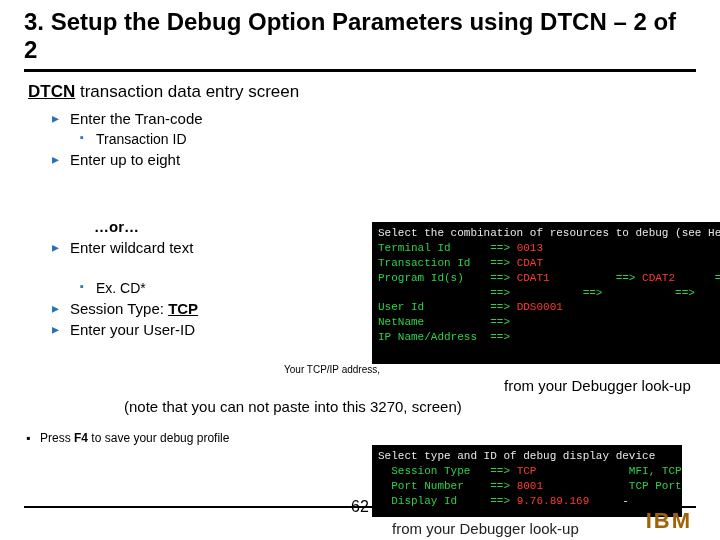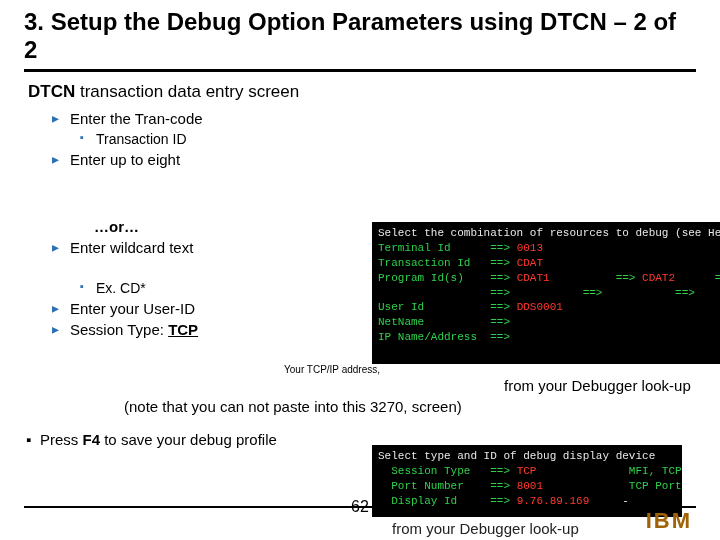--- a/index.html
+++ b/index.html
@@ -1,29 +1,29 @@
 <!DOCTYPE html>
 <html><head>
 <meta charset="utf-8">
 <style>
   * { margin: 0; padding: 0; box-sizing: border-box; }
   html, body { width: 720px; height: 540px; font-family: Arial, Helvetica, sans-serif; background: #fff; color: #000; }
   .slide { position: relative; width: 720px; height: 536px; padding: 8px 24px 0 24px; }
   .title { font-size: 24px; font-weight: bold; line-height: 1.15; border-bottom: 3px solid #000; padding-bottom: 6px; margin-bottom: 10px; }
   .subhead { font-size: 17px; font-weight: normal; margin: 4px 0 8px 4px; }
-  .subhead .u { font-weight: bold; }
+  .subhead .u { text-decoration: underline; font-weight: bold; }
   .content { position: relative; }
   ul.arrow { list-style: none; margin-left: 28px; }
   ul.arrow > li { position: relative; padding-left: 18px; font-size: 15px; margin: 4px 0; }
   ul.arrow > li::before { content: "▸"; color: #2a6fb5; position: absolute; left: 0; top: 0; font-size: 14px; }
   ul.square { list-style: none; margin-left: 56px; }
   ul.square > li { position: relative; padding-left: 16px; font-size: 14px; margin: 3px 0; }
   ul.square > li::before { content: "▪"; color: #2a6fb5; position: absolute; left: 0; top: 0; font-size: 11px; }
   ul.tick { list-style: none; margin-left: 2px; }
-  ul.tick > li { position: relative; padding-left: 14px; font-size: 15px; margin: 16px 0; }
+  ul.tick > li { position: relative; padding-left: 14px; font-size: 12px; margin: 16px 0; }
   ul.tick > li::before { content: "▪"; color: #000; position: absolute; left: 0; top: 0; }
   .indent-line { margin-left: 148px; font-size: 15px; }
   .or-line { margin-left: 70px; font-size: 15px; font-weight: bold; margin-top: 50px; }
   .for-line { margin-left: 360px; font-size: 15px; margin-top: 2px; }
   .addr-line { font-size: 10px; margin-left: 260px; margin-top: 2px; }
   .from-line { font-size: 15px; margin-left: 480px; margin-top: 2px; }
   .note-line { font-size: 15px; margin-left: 100px; margin-top: 4px; }
   .bold { font-weight: bold; }
   .under { text-decoration: underline; }
   .term { position: absolute; background: #000; color: #fff; font-family: "Courier New", monospace; font-size: 11px; line-height: 1.35; padding: 4px 6px; white-space: pre; overflow: hidden; }
@@ -76,22 +76,22 @@
     </ul>
     <div class="or-line">…or…</div>
     <ul class="arrow">
       <li>Enter wildcard text</li>
     </ul>
     <div class="for-line">for the Program Id(s)</div>
     <ul class="square">
       <li>Ex. CD*</li>
     </ul>
     <ul class="arrow">
+      <li><span>Session Type: </span><span class="bold under">TCP</span></li>
       <li>Enter your User-ID</li>
-      <li><span>Session Type: </span><span class="bold under">TCP</span></li>
     </ul>
     <div style="height:20px"></div>
     <div class="addr-line">Your TCP/IP address,</div>
     <div class="from-line">from your Debugger look-up</div>
     <div class="note-line">(note that you can not paste into this 3270, screen)</div>
 
     <ul class="tick" style="margin-top:8px;">
       <li>
         <span>Press </span><span class="bold">F4</span><span> to save your debug profile</span>
       </li>

